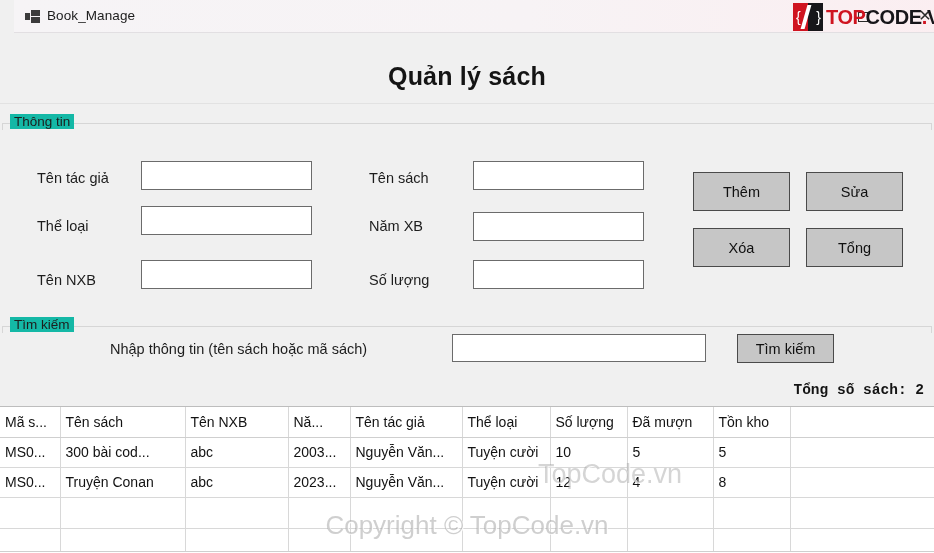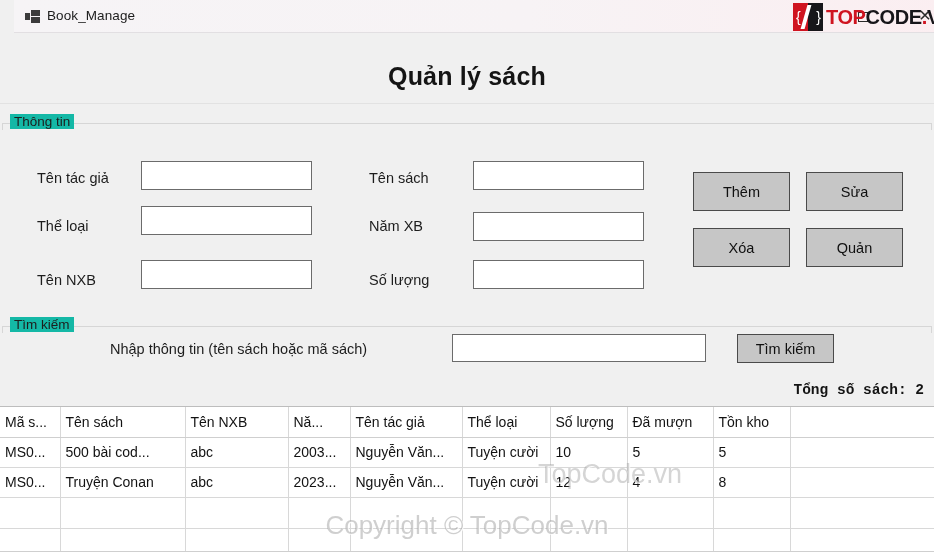--- a/index.html
+++ b/index.html
@@ -364,21 +364,21 @@
 
   <div class="field-label" style="left:369px; top:218px;">Năm XB</div>
   <input class="text-input" style="left: 473px; top: 212px; width: 171px; height: 29px;" value="" placeholder="">
 
   <div class="field-label" style="left:369px; top:272px;">Số lượng</div>
   <input class="text-input" style="left: 473px; top: 260px; width: 171px; height: 29px;" value="" placeholder="">
 
   <button class="btn" style="left:693px; top:172px; width:97px; height:39px;text-align:center;">Thêm</button>
   <button class="btn" style="left:806px; top:172px; width:97px; height:39px;text-align:center;">Sửa</button>
   <button class="btn" style="left:693px; top:228px; width:97px; height:39px;">Xóa</button>
-  <button class="btn" style="left:806px; top:228px; width:97px; height:39px;">Quản</button>
+  <button class="btn" style="left:806px; top:228px; width:97px; height:39px;">Tổng</button>
 
   <div class="groupbox" id="gb-search">
     <div class="gb-border"></div>
     <div class="gb-tick-l"></div>
     <div class="gb-tick-r"></div>
     <div class="gb-legend">Tìm kiếm</div>
   </div>
 
   <div class="field-label" style="left:110px; top:341px;">Nhập thông tin (tên sách hoặc mã sách)</div>
   <input class="text-input" style="left: 452px; top: 334px; width: 254px; height: 28px;" value="" placeholder="">
@@ -410,21 +410,21 @@
           <th>Thể loại</th>
           <th>Số lượng</th>
           <th>Đã mượn</th>
           <th>Tồn kho</th>
           <th class="col-last"></th>
         </tr>
       </thead>
       <tbody>
         <tr>
           <td>MS0...</td>
-          <td>500 bài cod...</td>
+          <td>300 bài cod...</td>
           <td>abc</td>
           <td>2003...</td>
           <td>Nguyễn Văn...</td>
           <td>Tuyện cười</td>
           <td>10</td>
           <td>5</td>
           <td>5</td>
           <td class="col-last"></td>
         </tr>
         <tr>

